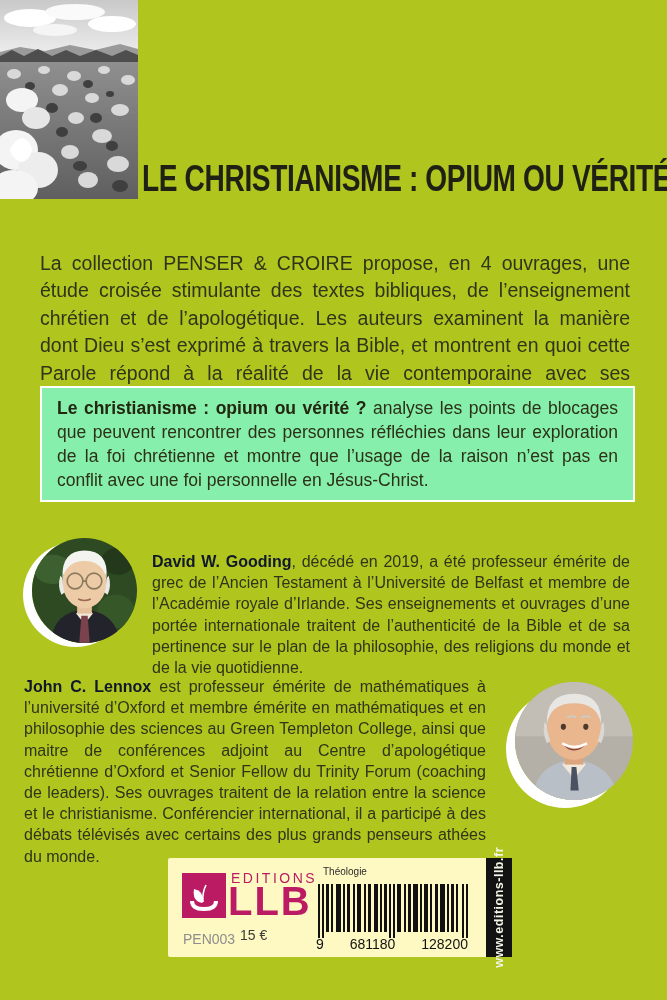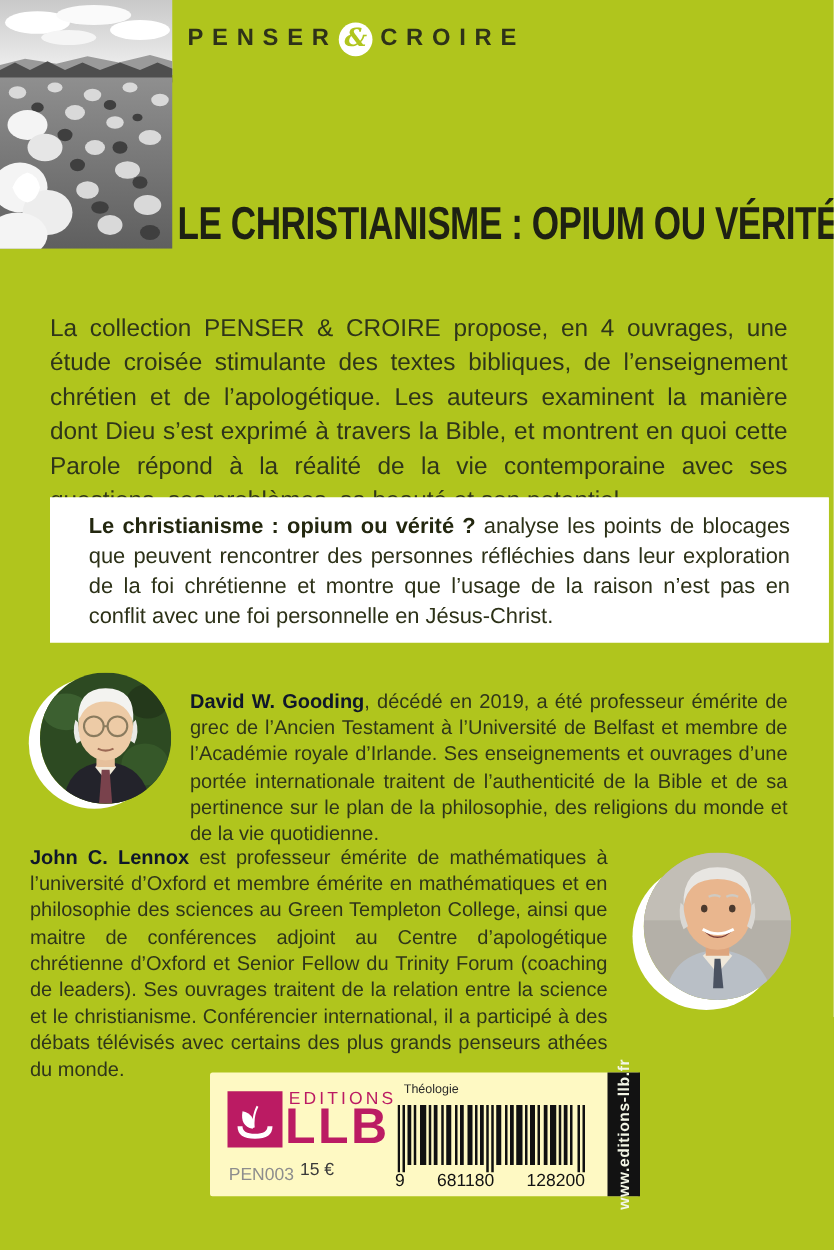--- a/index.html
+++ b/index.html
@@ -20,22 +20,22 @@
   
   #title{position:absolute;left:142px;top:158px;white-space:nowrap;color:#1e2113;
          font-size:37px;font-weight:800;letter-spacing:-0.5px;
          transform:scaleX(0.76);transform-origin:0 50%;}
 
   
   #intro{position:absolute;left:40px;top:230px;width:590px;color:#2f351a;
          font-size:19.5px;line-height:27.5px;text-align:justify;}
 
   
-  #hbox{position:absolute;left:40px;top:398px;width:561px;background:#ffffff;
-        border:2px solid #ffffff;padding:8px 29px;color:#2c3117;
+  #hbox{position:absolute;left:40px;top:386px;width:561px;background:#86efac;
+        border:2px solid #ffffff;padding:8px 15px;color:#2c3117;
         font-size:17.5px;line-height:24px;text-align:justify;}
   #hbox b{color:#23270f;}
 
   
   .bio{position:absolute;color:#2f351a;font-size:16px;line-height:21.2px;text-align:justify;}
   .bio b{color:#0f172a;}
   #bio-gooding{left:152px;top:535px;width:478px;}
   #bio-lennox{left:24px;top:660px;width:462px;}
 
   .portrait{position:absolute;border-radius:50%;overflow:hidden;}
@@ -115,27 +115,20 @@
         <ellipse cx="22" cy="100" rx="16" ry="12"></ellipse>
         <ellipse cx="36" cy="118" rx="14" ry="11" fill="#e6e6e6"></ellipse>
         <ellipse cx="16" cy="150" rx="22" ry="20"></ellipse>
         <ellipse cx="38" cy="170" rx="20" ry="18" fill="#ededed"></ellipse>
         <ellipse cx="14" cy="188" rx="24" ry="18"></ellipse>
       </g>
       <path d="M10,150 Q14,140 22,138 Q30,140 32,150 Q30,160 22,162 Q13,160 10,150 Z" fill="#ffffff"></path>
     </svg>
   </div>
 
-  <div id="brand">
-    <span>PENSER</span>
-    <span class="amp-circle">
-      <span>&amp;</span>
-    </span>
-    <span>CROIRE</span>
-  </div>
 
   <div id="title">LE CHRISTIANISME : OPIUM OU VÉRITÉ ?</div>
 
   <p id="intro">La collection PENSER &amp; CROIRE propose, en 4 ouvrages, une étude croisée stimulante des textes bibliques, de l’enseignement chrétien et de l’apologétique. Les auteurs examinent la manière dont Dieu s’est exprimé à travers la Bible, et montrent en quoi cette Parole répond à la réalité de la vie contemporaine avec ses questions, ses problèmes, sa beauté et son potentiel.</p>
 
   <div id="hbox">
     <b>Le christianisme : opium ou vérité ?</b><span> analyse les points de blocages que peuvent rencontrer des personnes réfléchies dans leur exploration de la foi chrétienne et montre que l’usage de la raison n’est pas en conflit avec une foi personnelle en Jésus-Christ.</span>
   </div>
 
   <div class="portrait" id="portrait-gooding">

